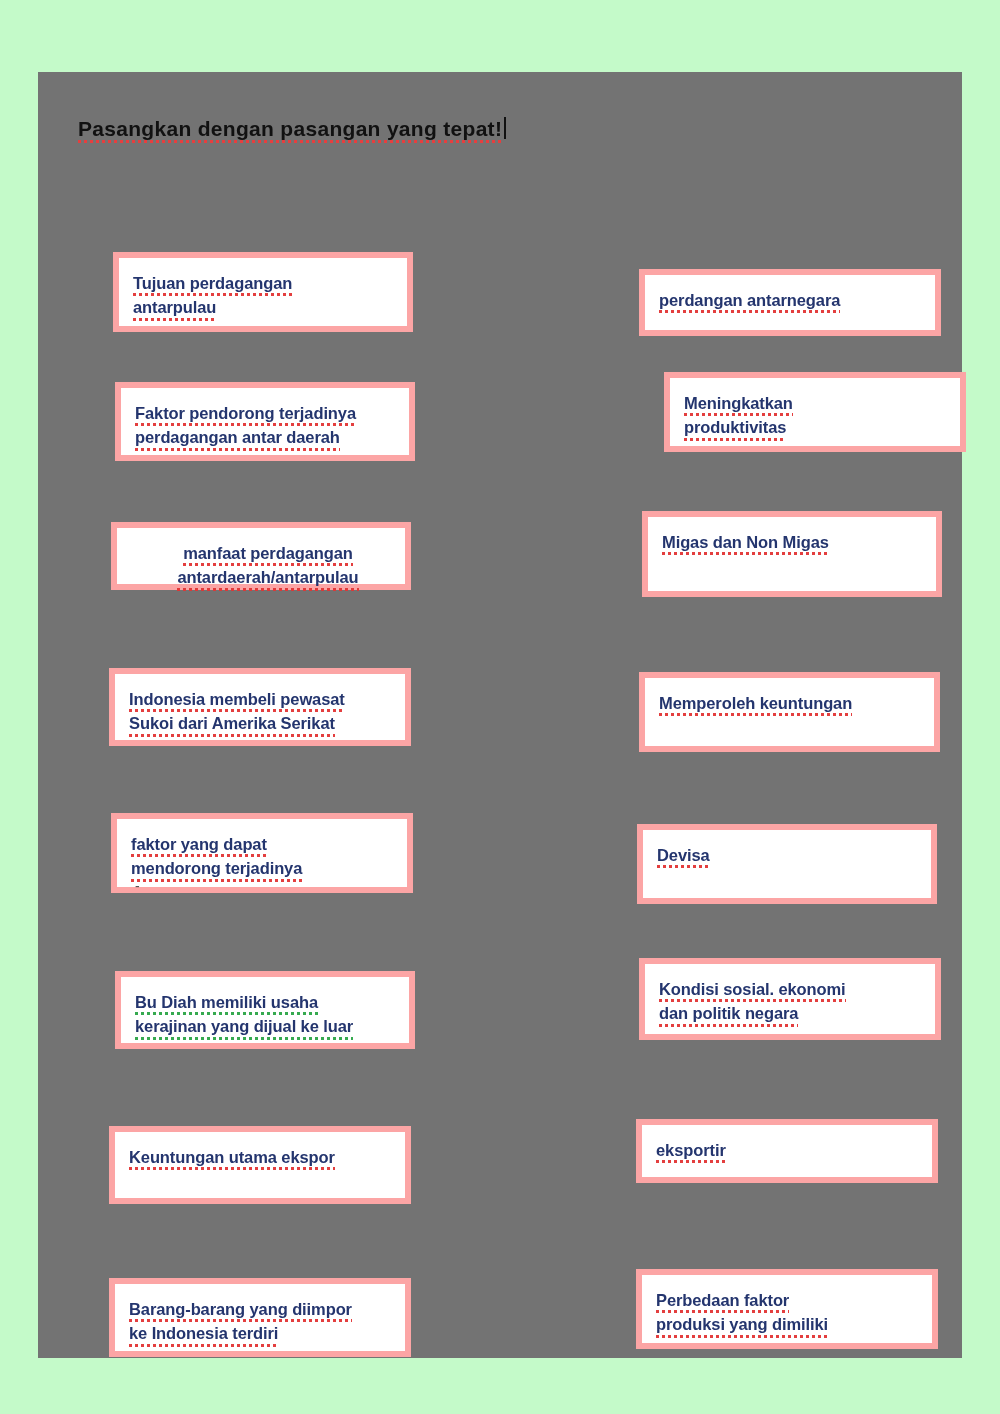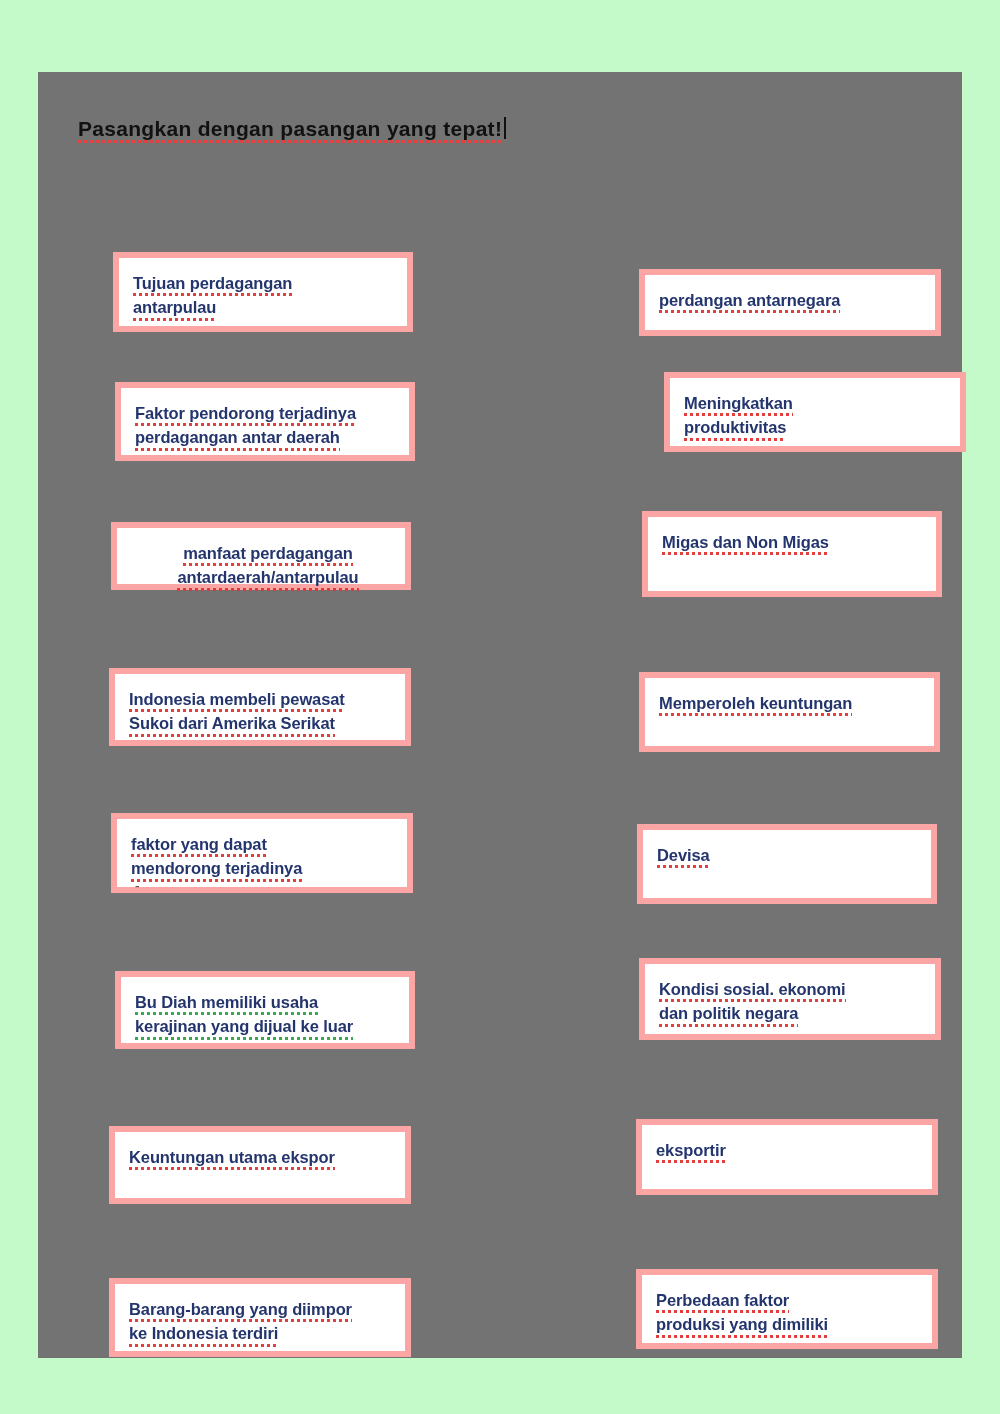--- a/index.html
+++ b/index.html
@@ -167,21 +167,21 @@
       <div class="match-box" style="left: 41px; top: 498px; width: 301px; height: 80px;">
         <span class="box-line"><span class="sq sq-red">Memperoleh keuntungan</span></span>
       </div>
       <div class="match-box" style="left: 39px; top: 650px; width: 300px; height: 80px;">
         <span class="box-line"><span class="sq sq-red">Devisa</span></span>
       </div>
       <div class="match-box" style="left: 41px; top: 784px; width: 302px; height: 82px;">
         <span class="box-line"><span class="sq sq-red">Kondisi sosial. ekonomi</span></span>
         <span class="box-line"><span class="sq sq-red">dan politik negara</span></span>
       </div>
-      <div class="match-box" style="left: 38px; top: 945px; width: 302px; height: 76px;">
+      <div class="match-box" style="left: 38px; top: 945px; width: 302px; height: 64px;">
         <span class="box-line"><span class="sq sq-red">eksportir</span></span>
       </div>
       <div class="match-box" style="left: 38px; top: 1095px; width: 302px; height: 80px;">
         <span class="box-line"><span class="sq sq-red">Perbedaan faktor</span></span>
         <span class="box-line"><span class="sq sq-red">produksi yang dimiliki</span></span>
       </div>
     </div>
 
 </div>
 

